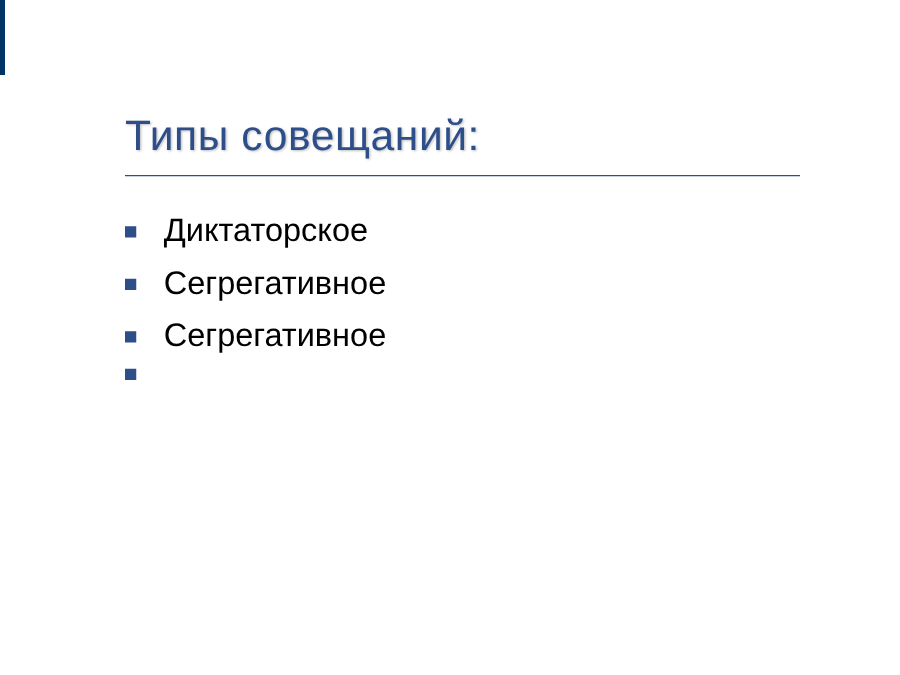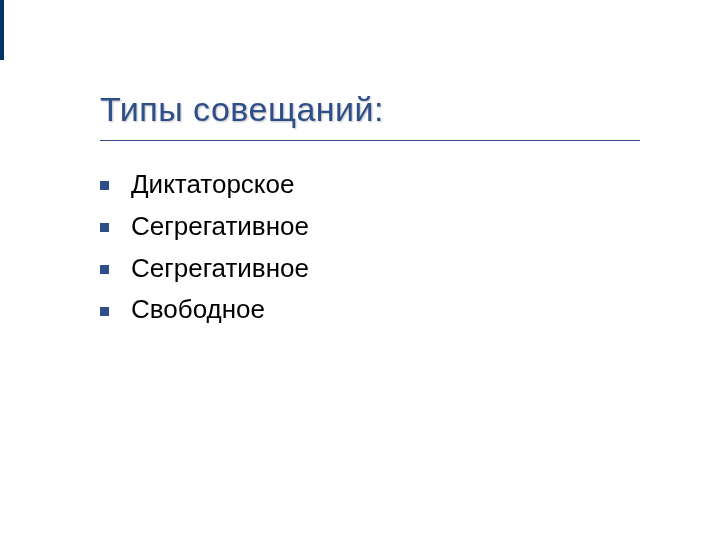--- a/index.html
+++ b/index.html
@@ -86,16 +86,15 @@
     <div class="bullet-item">
       <div class="bullet"></div>
       <div class="bullet-text">Сегрегативное</div>
     </div>
     <div class="bullet-item">
       <div class="bullet"></div>
       <div class="bullet-text">Сегрегативное</div>
     </div>
     <div class="bullet-item">
       <div class="bullet"></div>
-      <div class="bullet-text">Свободное</div>
     </div>
   </div>
 </div>
 
 </body></html>

